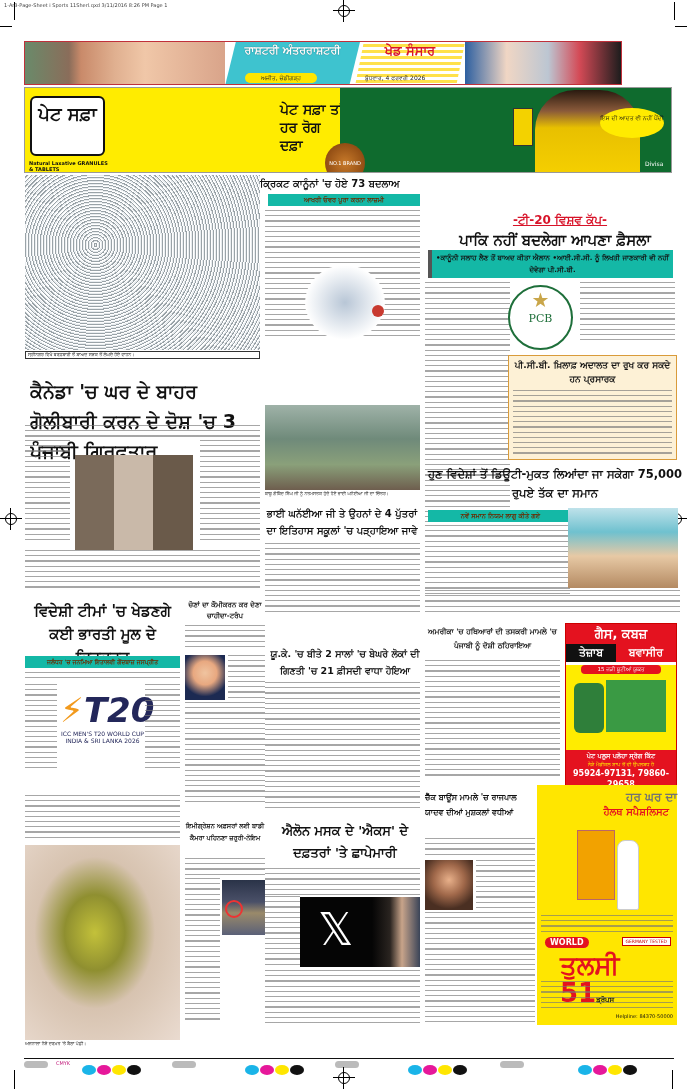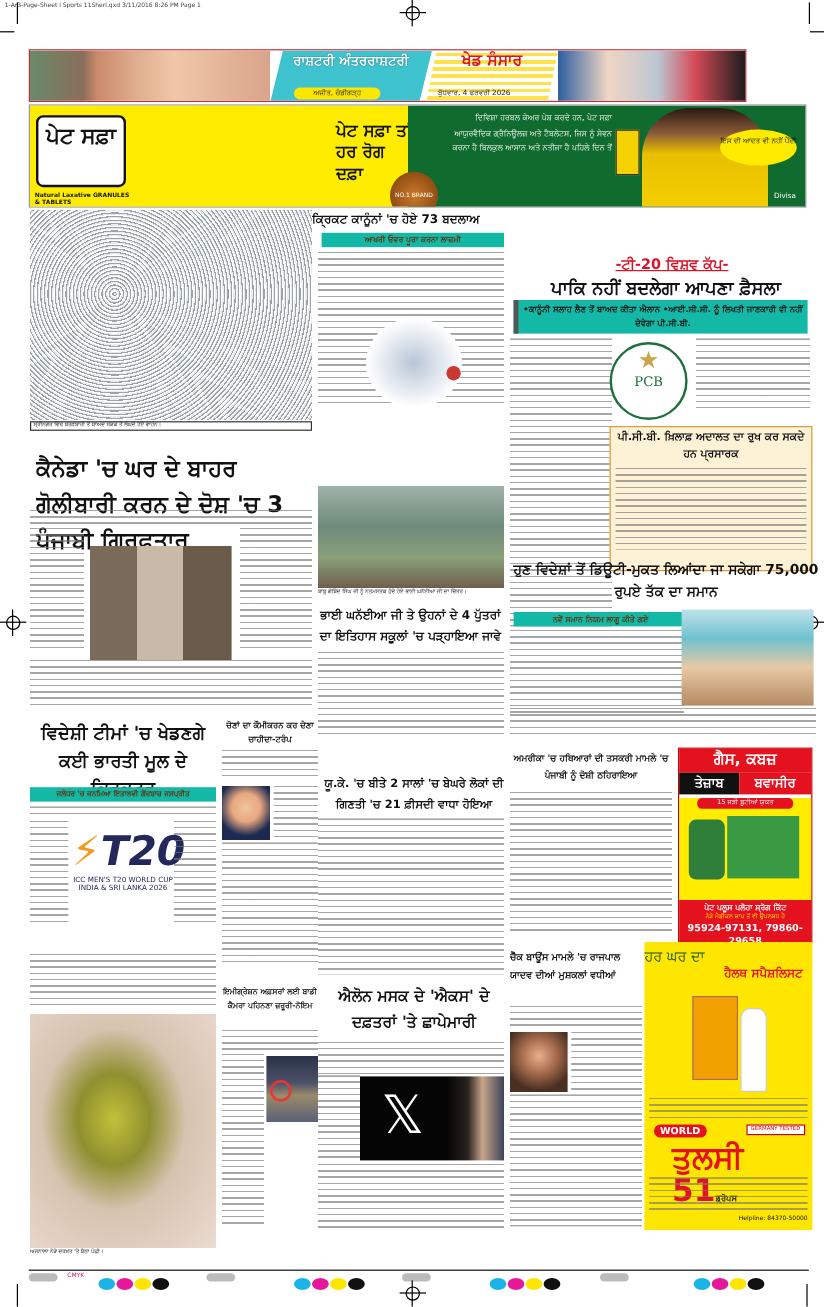--- a/index.html
+++ b/index.html
@@ -78,21 +78,20 @@
   </div>
 </div>
 
 <div class="abs ad1">
   <div class="abs y"></div>
   <div class="abs logo"><span>ਪੇਟ ਸਫ਼ਾ</span></div>
   <div class="abs lax" style="width:80px">Natural Laxative GRANULES &amp; TABLETS</div>
   <div class="abs mid">ਪੇਟ ਸਫ਼ਾ ਤਾਂ ਹਰ ਰੋਗ ਦਫ਼ਾ</div>
   <div class="abs g"></div>
   <div class="abs badge">NO.1 BRAND</div>
-  <div class="abs gtext">ਦਿਵਿਸ਼ਾ ਹਰਬਲ ਕੇਅਰ ਪੇਸ਼ ਕਰਦੇ ਹਨ, ਪੇਟ ਸਫ਼ਾ ਆਯੁਰਵੈਦਿਕ ਗ੍ਰੈਨਿਊਲਜ਼ ਅਤੇ ਟੈਬਲੇਟਸ, ਜਿਸ ਨੂੰ ਸੇਵਨ ਕਰਨਾ ਹੈ ਬਿਲਕੁਲ ਆਸਾਨ ਅਤੇ ਨਤੀਜਾ ਹੈ ਪਹਿਲੇ ਦਿਨ ਤੋਂ</div>
   <div class="abs pack"></div>
   <div class="abs man"></div>
   <div class="abs bubble">ਇਸ ਦੀ ਆਦਤ ਵੀ ਨਹੀਂ ਪੈਂਦੀ</div>
   <div class="abs" style="left:620px;top:72px;font-size:6px;color:#fff">Divisa</div>
 </div>
 
 <div class="abs photo" style="left:25px;top:175px;width:235px;height:175px;background:repeating-radial-gradient(circle at 30% 40%,#e8ecef 0 1px,#9aa3a8 1px 2px,#fff 2px 3px)"></div>
 <div class="abs cap" style="left:25px;top:351px;width:235px;border:1px solid #333;padding:0 2px">ਸ੍ਰੀਨਗਰ ਵਿਖੇ ਬਰਫ਼ਬਾਰੀ ਤੋਂ ਬਾਅਦ ਸੜਕ ਤੋਂ ਲੰਘਦੇ ਹੋਏ ਵਾਹਨ।</div>
 <div class="abs hd" style="left:30px;top:376px;width:235px;font-size:19px;line-height:30px;white-space:normal;text-align:left">ਕੈਨੇਡਾ 'ਚ ਘਰ ਦੇ ਬਾਹਰ ਗੋਲੀਬਾਰੀ ਕਰਨ ਦੇ ਦੋਸ਼ 'ਚ 3 ਪੰਜਾਬੀ ਗ੍ਰਿਫ਼ਤਾਰ</div>
 <div class="abs txt" style="left:25px;top:425px;width:235px;height:15px"></div>
@@ -145,21 +144,21 @@
 
 <div class="abs hd" style="left:470px;top:212px;width:180px;font-size:12px;line-height:16px;color:#d8142a;text-align:center;text-decoration:underline">-ਟੀ-20 ਵਿਸ਼ਵ ਕੱਪ-</div>
 <div class="abs hd" style="left:425px;top:230px;width:260px;font-size:15px;line-height:20px;text-align:center">ਪਾਕਿ ਨਹੀਂ ਬਦਲੇਗਾ ਆਪਣਾ ਫ਼ੈਸਲਾ</div>
 <div class="abs sub" style="left:428px;top:250px;width:245px;font-size:7px;line-height:12px;padding:2px 4px;color:#111;border-left:4px solid #555">•ਕਾਨੂੰਨੀ ਸਲਾਹ ਲੈਣ ਤੋਂ ਬਾਅਦ ਕੀਤਾ ਐਲਾਨ •ਆਈ.ਸੀ.ਸੀ. ਨੂੰ ਲਿਖਤੀ ਜਾਣਕਾਰੀ ਵੀ ਨਹੀਂ ਦੇਵੇਗਾ ਪੀ.ਸੀ.ਬੀ.</div>
 <div class="abs txt" style="left:425px;top:282px;width:85px;height:240px"></div>
 <div class="abs" style="left:508px;top:285px;width:65px;height:65px;border:2px solid #1e6f3a;border-radius:50%;text-align:center;color:#1e6f3a">
   <div style="font-size:20px;line-height:26px;color:#c9a64a">★</div>
   <div style="font-size:11px;font-family:'DejaVu Serif',serif;line-height:12px">PCB</div>
 </div>
 <div class="abs txt" style="left:580px;top:282px;width:95px;height:60px"></div>
-<div class="abs box" style="left:508px;top:355px;width:169px;height:121px">
+<div class="abs box" style="left:508px;top:355px;width:169px;height:105px">
   <div class="hd" style="font-size:9px;line-height:14px;white-space:normal;text-align:center;padding:2px">ਪੀ.ਸੀ.ਬੀ. ਖ਼ਿਲਾਫ਼ ਅਦਾਲਤ ਦਾ ਰੁਖ ਕਰ ਸਕਦੇ ਹਨ ਪ੍ਰਸਾਰਕ</div>
   <div class="txt" style="margin:2px 4px;height:68px"></div>
 </div>
 <div class="abs hd" style="left:425px;top:465px;width:260px;font-size:11.5px;line-height:19px;white-space:normal;text-align:center">ਹੁਣ ਵਿਦੇਸ਼ਾਂ ਤੋਂ ਡਿਊਟੀ-ਮੁਕਤ ਲਿਆਂਦਾ ਜਾ ਸਕੇਗਾ 75,000 ਰੁਪਏ ਤੱਕ ਦਾ ਸਮਾਨ</div>
 <div class="abs sub" style="left:428px;top:510px;width:145px;font-size:6.5px">ਨਵੇਂ ਸਮਾਨ ਨਿਯਮ ਲਾਗੂ ਕੀਤੇ ਗਏ</div>
 <div class="abs txt" style="left:425px;top:525px;width:145px;height:70px"></div>
 <div class="abs photo" style="left:568px;top:508px;width:110px;height:80px;background:linear-gradient(180deg,#bfe2ea 0,#6fc1cf 30%,#e7c9a5 60%,#b48a62 100%)"></div>
 <div class="abs txt" style="left:425px;top:590px;width:255px;height:25px"></div>
 <div class="abs hd" style="left:425px;top:625px;width:135px;font-size:7.5px;line-height:14px;white-space:normal;text-align:center">ਅਮਰੀਕਾ 'ਚ ਹਥਿਆਰਾਂ ਦੀ ਤਸਕਰੀ ਮਾਮਲੇ 'ਚ ਪੰਜਾਬੀ ਨੂੰ ਦੋਸ਼ੀ ਠਹਿਰਾਇਆ</div>
 <div class="abs txt" style="left:425px;top:660px;width:135px;height:120px"></div>
@@ -182,21 +181,21 @@
   </div>
 </div>
 
 <div class="abs hd" style="left:425px;top:790px;width:110px;font-size:8px;line-height:15px;white-space:normal">ਚੈੱਕ ਬਾਊਂਸ ਮਾਮਲੇ 'ਚ ਰਾਜਪਾਲ ਯਾਦਵ ਦੀਆਂ ਮੁਸ਼ਕਲਾਂ ਵਧੀਆਂ</div>
 <div class="abs txt" style="left:425px;top:838px;width:110px;height:20px"></div>
 <div class="abs photo" style="left:425px;top:860px;width:48px;height:50px;background:radial-gradient(circle at 50% 40%,#e8b08a 0,#a0684a 40%,#4a2f22 75%)"></div>
 <div class="abs txt" style="left:476px;top:860px;width:59px;height:50px"></div>
 <div class="abs txt" style="left:425px;top:912px;width:110px;height:110px"></div>
 
 <div class="abs" style="left:537px;top:785px;width:140px;height:240px;background:#ffe600">
-  <div style="text-align:left;font-weight:normal;color:#14532d;font-size:12px;line-height:16px;margin-top:4px">ਹਰ ਘਰ ਦਾ</div>
+  <div style="text-align:right;font-weight:bold;color:#737373;font-size:12px;line-height:16px;margin-top:4px">ਹਰ ਘਰ ਦਾ</div>
   <div style="text-align:right;font-weight:bold;color:#e4121f;font-size:10px;line-height:14px;padding-right:8px">ਹੈਲਥ ਸਪੈਸ਼ਲਿਸਟ</div>
   <div style="position:absolute;left:40px;top:45px;width:38px;height:70px;background:#f2a200;border:1px solid #b66"></div>
   <div style="position:absolute;left:80px;top:55px;width:22px;height:70px;background:#fff;border-radius:8px 8px 2px 2px;border:1px solid #ccc"></div>
   <div class="txt" style="position:absolute;left:4px;top:130px;width:132px;height:20px"></div>
   <div style="position:absolute;left:8px;top:152px;background:#e4121f;color:#fff;font-weight:bold;font-size:8px;padding:1px 5px;border-radius:6px">WORLD</div>
   <div style="position:absolute;right:6px;top:152px;background:#fff;color:#c00;font-size:4.5px;padding:1px 3px;border:1px solid #c00">GERMANY TESTED</div>
   <div style="position:absolute;left:23px;top:166px;font-weight:bold;color:#e4121f;font-size:26px;line-height:28px"><span>ਤੁਲਸੀ 51</span><span style="font-size:7px;color:#111">ਡ੍ਰੋਪਸ</span></div>
   <div class="txt" style="position:absolute;left:4px;top:196px;width:132px;height:30px"></div>
   <div style="position:absolute;left:4px;top:228px;font-size:5px;line-height:7px;color:#111;width:132px;text-align:right">Helpline: 84370-50000</div>
 </div>

